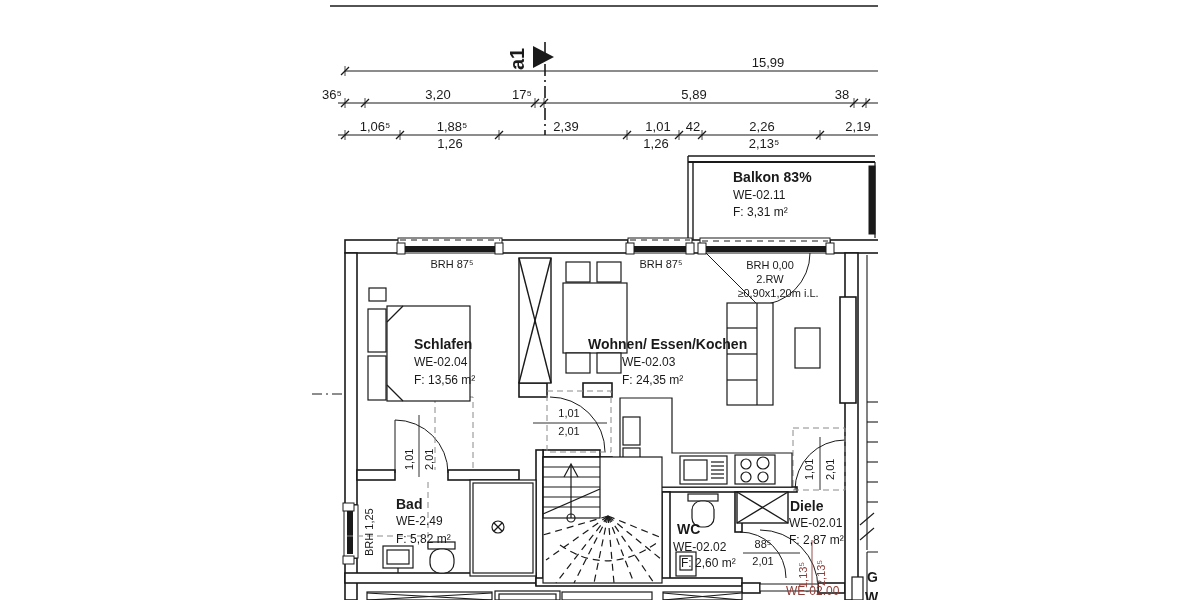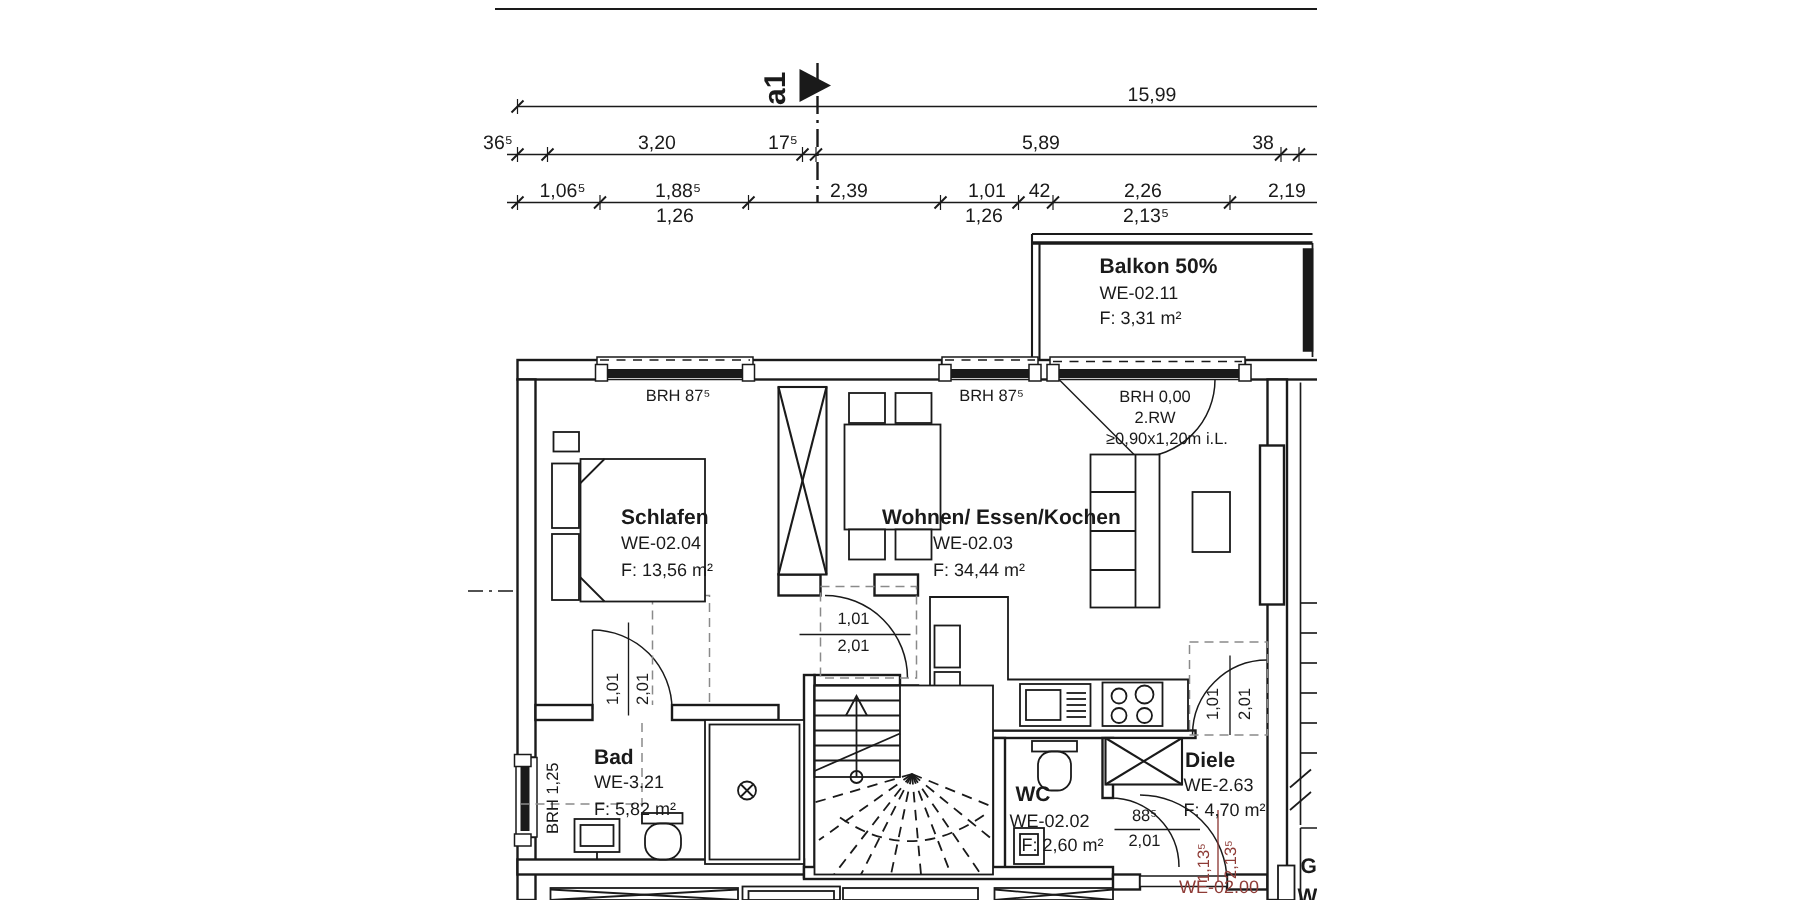--- a/index.html
+++ b/index.html
@@ -293,50 +293,50 @@
 <div class="lbl c" style="left:693px;top:120px">42</div>
 <div class="lbl c" style="left:762px;top:120px">2,26</div>
 <div class="lbl c" style="left:858px;top:120px">2,19</div>
 
 <div class="lbl c" style="left:450px;top:137px">1,26</div>
 <div class="lbl c" style="left:656px;top:137px">1,26</div>
 <div class="lbl c" style="left:764px;top:137px">2,13⁵</div>
 
 <div class="lbl big rot" style="left:506px;top:70px">a1</div>
 
-<div class="lbl b" style="left:733px;top:170px">Balkon 50%</div>
+<div class="lbl b" style="left:733px;top:170px">Balkon 83%</div>
 <div class="lbl m" style="left:733px;top:189px">WE-02.11</div>
 <div class="lbl m" style="left:733px;top:206px">F: 3,31 m²</div>
 
 <div class="lbl s c" style="left:452px;top:258px">BRH 87⁵</div>
 <div class="lbl s c" style="left:661px;top:258px">BRH 87⁵</div>
 <div class="lbl s c" style="left:770px;top:259px">BRH 0,00</div>
 <div class="lbl s c" style="left:770px;top:273px">2.RW</div>
 <div class="lbl s c" style="left:778px;top:287px">≥0,90x1,20m i.L.</div>
 <div class="lbl s rot" style="left:363px;top:556px">BRH 1,25</div>
 
 <div class="lbl b" style="left:414px;top:337px">Schlafen</div>
 <div class="lbl m" style="left:414px;top:356px">WE-02.04</div>
 <div class="lbl m" style="left:414px;top:374px">F: 13,56 m²</div>
 
 <div class="lbl b" style="left:588px;top:337px">Wohnen/ Essen/Kochen</div>
 <div class="lbl m" style="left:622px;top:356px">WE-02.03</div>
-<div class="lbl m" style="left:622px;top:374px">F: 34,44 m²</div>
+<div class="lbl m" style="left:622px;top:374px">F: 24,35 m²</div>
 
 <div class="lbl b" style="left:396px;top:497px">Bad</div>
-<div class="lbl m" style="left:396px;top:515px">WE-3.21</div>
+<div class="lbl m" style="left:396px;top:515px">WE-2.49</div>
 <div class="lbl m" style="left:396px;top:533px">F: 5,82 m²</div>
 
 <div class="lbl b" style="left:677px;top:522px">WC</div>
 <div class="lbl m" style="left:673px;top:541px">WE-02.02</div>
 <div class="lbl m" style="left:681px;top:557px">F: 2,60 m²</div>
 
 <div class="lbl b" style="left:790px;top:499px">Diele</div>
-<div class="lbl m" style="left:789px;top:517px">WE-2.63</div>
-<div class="lbl m" style="left:789px;top:534px">F: 4,70 m²</div>
+<div class="lbl m" style="left:789px;top:517px">WE-02.01</div>
+<div class="lbl m" style="left:789px;top:534px">F: 2,87 m²</div>
 
 <div class="lbl s rot" style="left:403px;top:470px">1,01</div>
 <div class="lbl s rot" style="left:423px;top:470px">2,01</div>
 <div class="lbl s c" style="left:569px;top:407px">1,01</div>
 <div class="lbl s c" style="left:569px;top:425px">2,01</div>
 <div class="lbl s rot" style="left:803px;top:480px">1,01</div>
 <div class="lbl s rot" style="left:824px;top:480px">2,01</div>
 <div class="lbl s c" style="left:763px;top:538px">88⁵</div>
 <div class="lbl s c" style="left:763px;top:555px">2,01</div>
 

